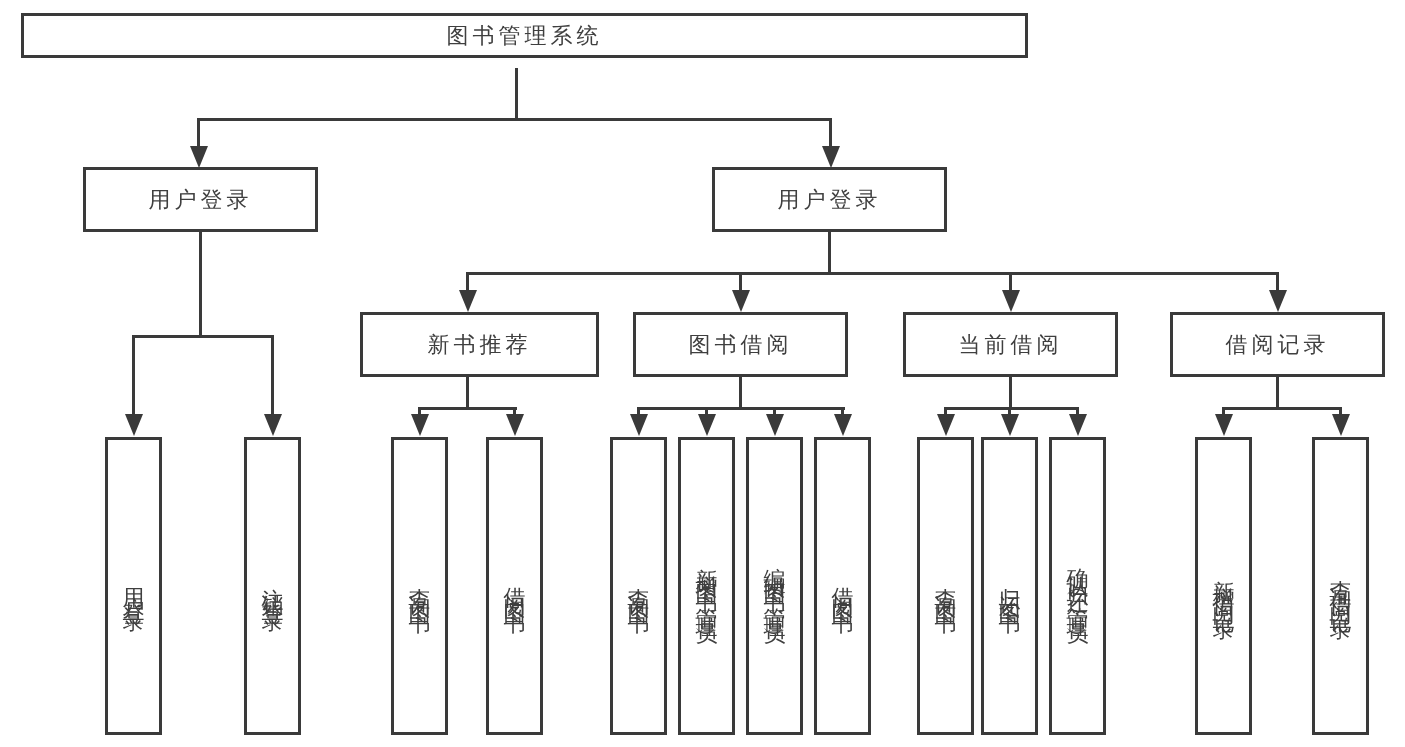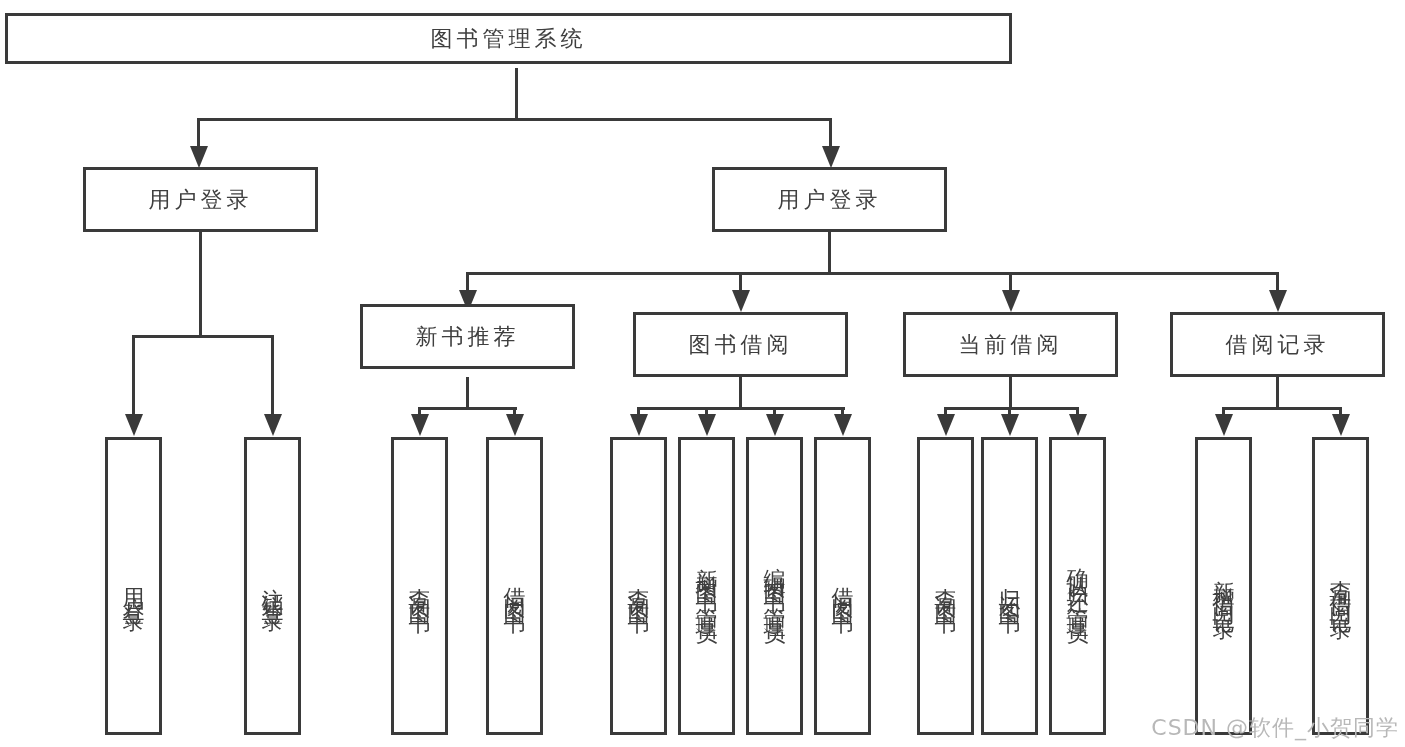--- a/index.html
+++ b/index.html
@@ -61,21 +61,21 @@
     color: var(--watermark-color, #b8b8b8);
     letter-spacing: 1px;
     z-index: 5;
   }
 </style>
 </head>
 <body>
 
 <div class="canvas">
 
-  <div class="box" style="left:5px;top:13px;width:1007px;height:51px">
+  <div class="box" style="left:21px;top:13px;width:1007px;height:45px">
     <span>图书管理系统</span>
   </div>
 
   <div class="vline" style="left:515px;top:68px;height:53px"></div>
   <div class="hline" style="left:197px;top:118px;width:635px"></div>
   <div class="vline" style="left:197px;top:118px;height:32px"></div>
   <div class="arrow" style="left:190px;top:146px"></div>
   <div class="vline" style="left:829px;top:118px;height:32px"></div>
   <div class="arrow" style="left:822px;top:146px"></div>
 
@@ -97,21 +97,21 @@
   <div class="hline" style="left:466px;top:272px;width:813px"></div>
   <div class="vline" style="left:466px;top:272px;height:18px"></div>
   <div class="arrow" style="left:459px;top:290px"></div>
   <div class="vline" style="left:739px;top:272px;height:18px"></div>
   <div class="arrow" style="left:732px;top:290px"></div>
   <div class="vline" style="left:1009px;top:272px;height:18px"></div>
   <div class="arrow" style="left:1002px;top:290px"></div>
   <div class="vline" style="left:1276px;top:272px;height:18px"></div>
   <div class="arrow" style="left:1269px;top:290px"></div>
 
-  <div class="box" style="left:360px;top:304px;width:215px;height:65px">
+  <div class="box" style="left:360px;top:312px;width:239px;height:65px">
     <span>新书推荐</span>
   </div>
   <div class="box" style="left:903px;top:312px;width:215px;height:65px">
     <span>当前借阅</span>
   </div>
   <div class="box" style="left:633px;top:312px;width:215px;height:65px">
     <span>图书借阅</span>
   </div>
   <div class="box" style="left:1170px;top:312px;width:215px;height:65px">
     <span>借阅记录</span>
@@ -188,15 +188,14 @@
     <span>确认归还（管理员）</span>
   </div>
 
   <div class="box vbox" style="left:1195px;top:437px;width:57px;height:298px">
     <span>新增借阅记录</span>
   </div>
   <div class="box vbox" style="left:1312px;top:437px;width:57px;height:298px">
     <span>查询借阅记录</span>
   </div>
 
-  <div class="watermark">CSDN @软件_小贺同学</div>
 
 </div>
 
 </body></html>

